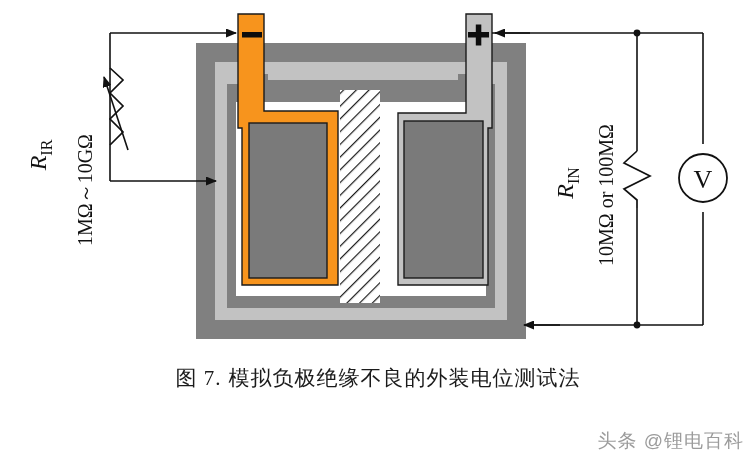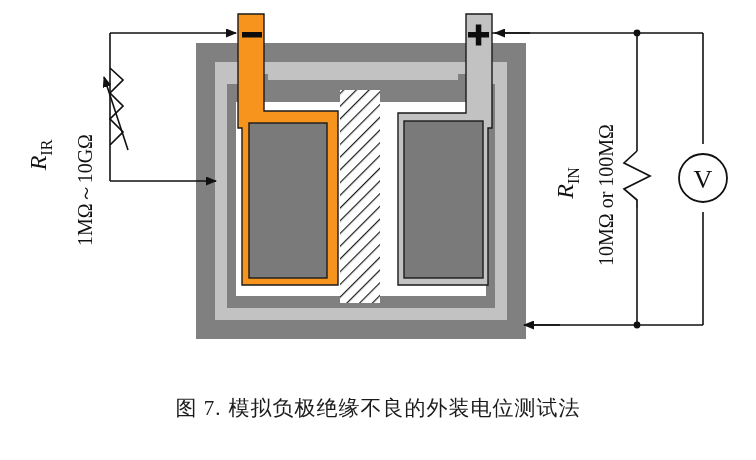--- a/index.html
+++ b/index.html
@@ -6,21 +6,21 @@
   body{
     width:756px;height:460px;
     background:#ffffff;
     font-family:"Liberation Serif", serif;
     overflow:hidden;
     position:relative;
   }
   #root{position:relative;width:756px;height:460px;}
   .fig-area{position:absolute;left:0;top:0;width:756px;height:370px;}
   .caption{
-    position:absolute;left:0;top:394px;width:756px;
+    position:absolute;left:0;top:364px;width:756px;
     text-align:center;
     font-family:"Liberation Sans", sans-serif;
     font-size:21px;color:#1b1b1b;
     letter-spacing:1px;
     white-space:nowrap;
   }
   .caption .num{font-family:"Liberation Serif", serif;}
   .watermark{
     position:absolute;right:12px;bottom:6px;
     font-family:"Liberation Sans", sans-serif;
@@ -173,14 +173,15 @@
       </g>
 
     </svg>
   </div>
 
   <div class="caption">
     <span class="num">图 7.</span>
     <span>模拟负极绝缘不良的外装电位测试法</span>
   </div>
 
+  <div class="watermark">头条 @锂电百科</div>
 
 </div>
 
 </body></html>

